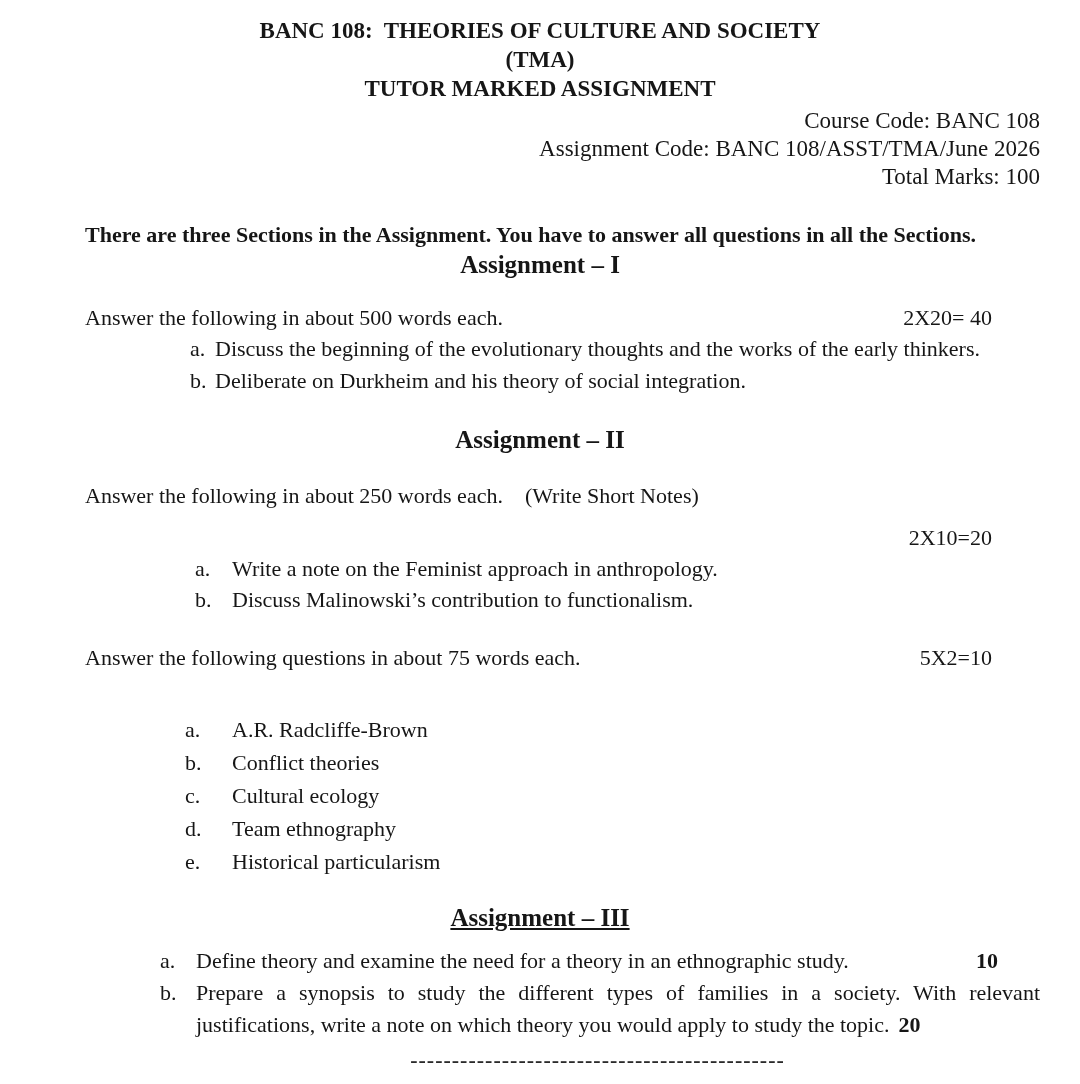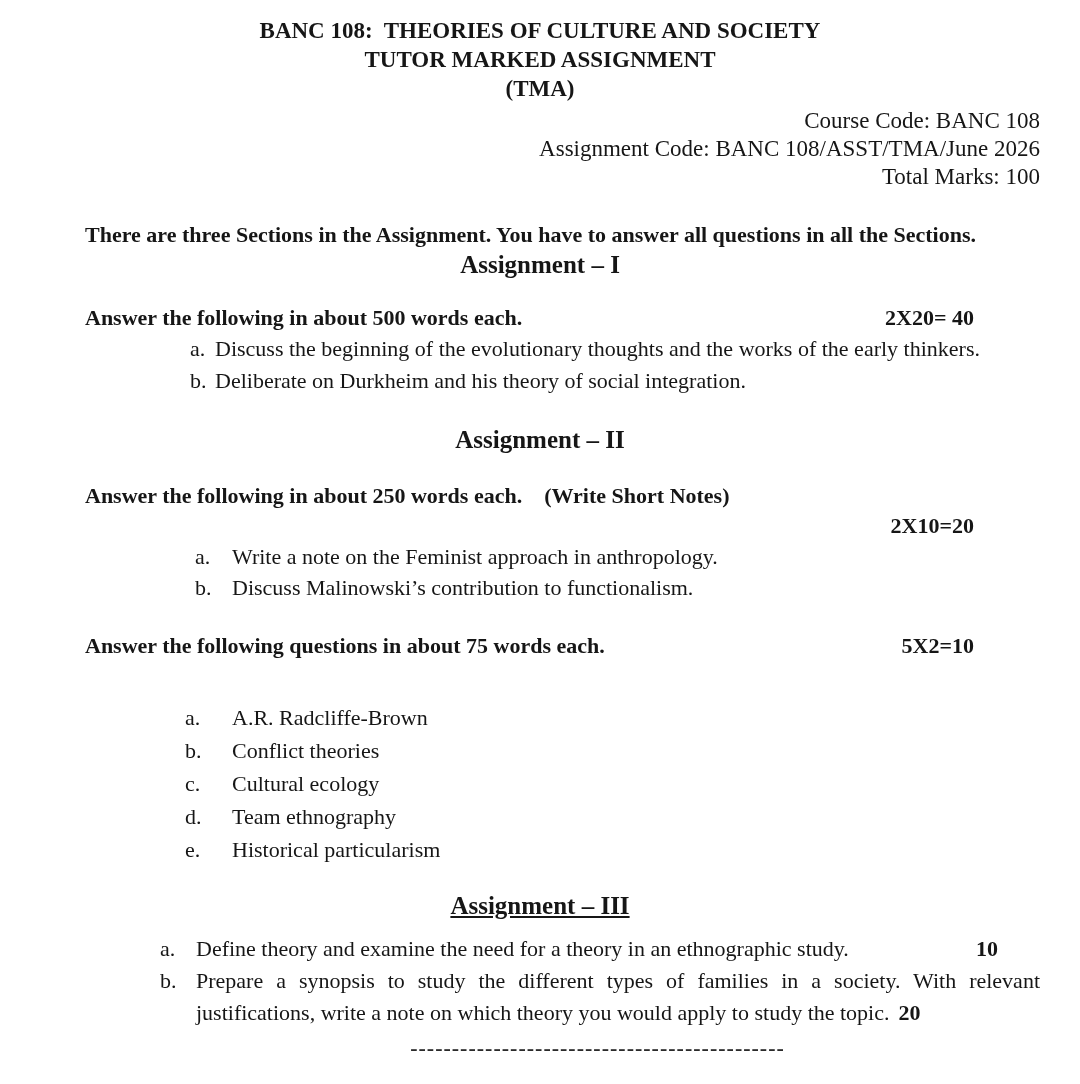--- a/index.html
+++ b/index.html
@@ -48,27 +48,28 @@
     line-height: 30px;
   }
   .mt0  { margin-top: 0; }
   .mt23 { margin-top: 23px; }
   .mt25 { margin-top: 25px; text-decoration: underline; }
   .mt26 { margin-top: 26px; flex-direction: column; }
   .mt28 { margin-top: 28px; }
   .instr-row {
     display: flex;
     align-items: baseline;
-    font-weight: bold;
-    line-height: 30px;
+    font-weight: normal;
+    line-height: 30px;
+    gap: 12px;
   }
   .instr-label { white-space: pre-wrap; }
   .instr-marks {
     margin-left: auto;
-    margin-right: 66px;
+    margin-right: 48px;
     white-space: pre;
   }
   .qlist { }
   .q-item {
     display: flex;
     line-height: 32px;
   }
   .q-marker { flex: 0 0 auto; }
   .q-text { flex: 1 1 auto; }
   .justify { text-align: justify; }
@@ -105,22 +106,22 @@
     color: #2a2a2a;
   }
 </style>
 </head>
 <body>
 
 <div class="page">
 
   <div class="full-center">
     <div class="title-line">BANC 108:  THEORIES OF CULTURE AND SOCIETY</div>
+    <div class="title-line">(TMA)</div>
     <div class="title-line">TUTOR MARKED ASSIGNMENT</div>
-    <div class="title-line">(TMA)</div>
   </div>
 
   <div class="header-right">
     <div>Course Code: BANC 108</div>
     <div>Assignment Code: BANC 108/ASST/TMA/June 2026</div>
     <div>Total Marks: 100</div>
   </div>
 
   <div class="intro">There are three Sections in the Assignment. You have to answer all questions in all the Sections.</div>
 

